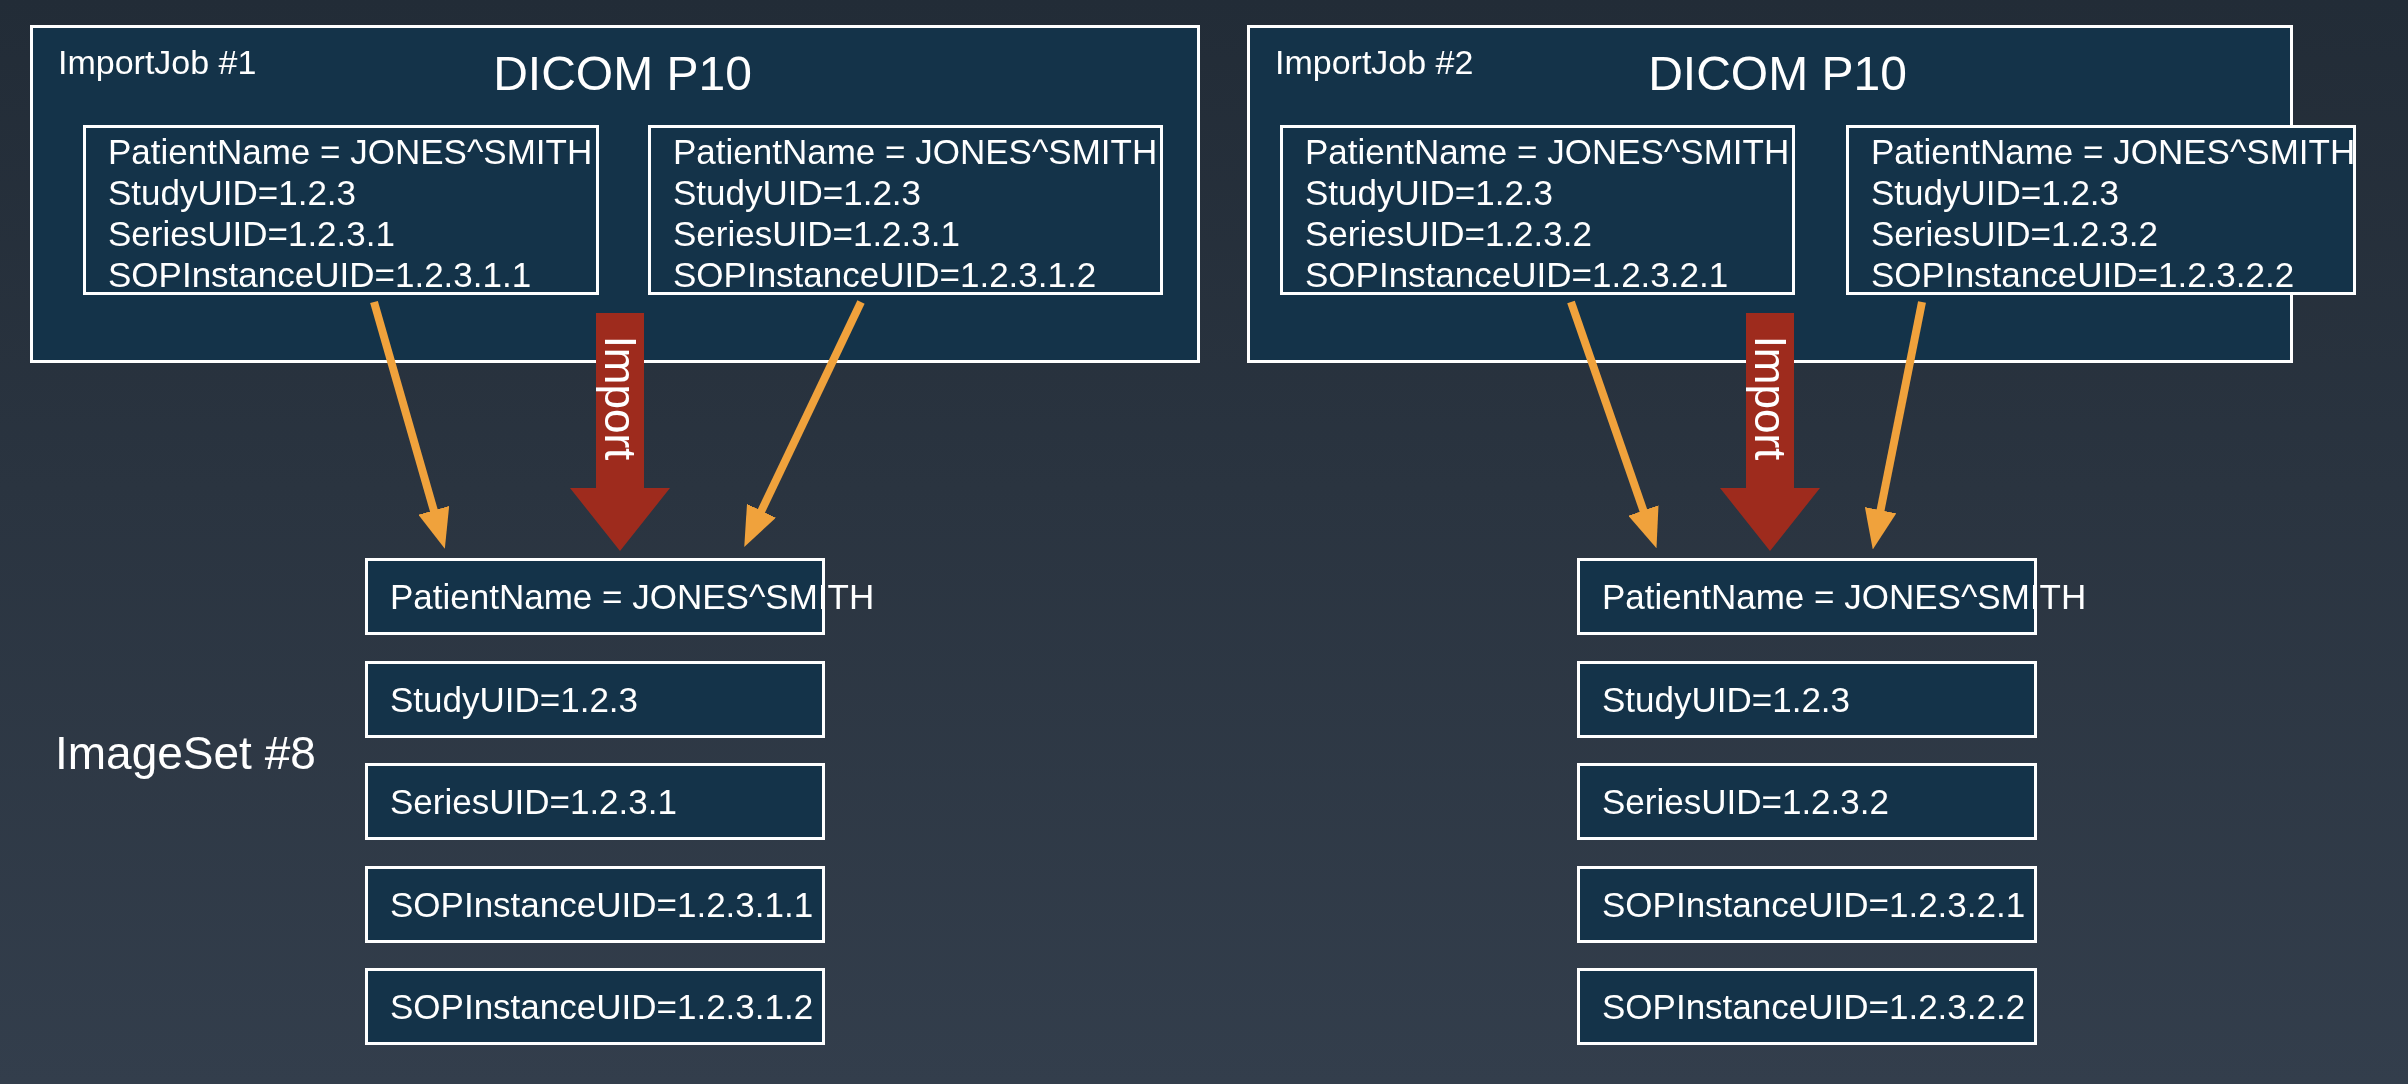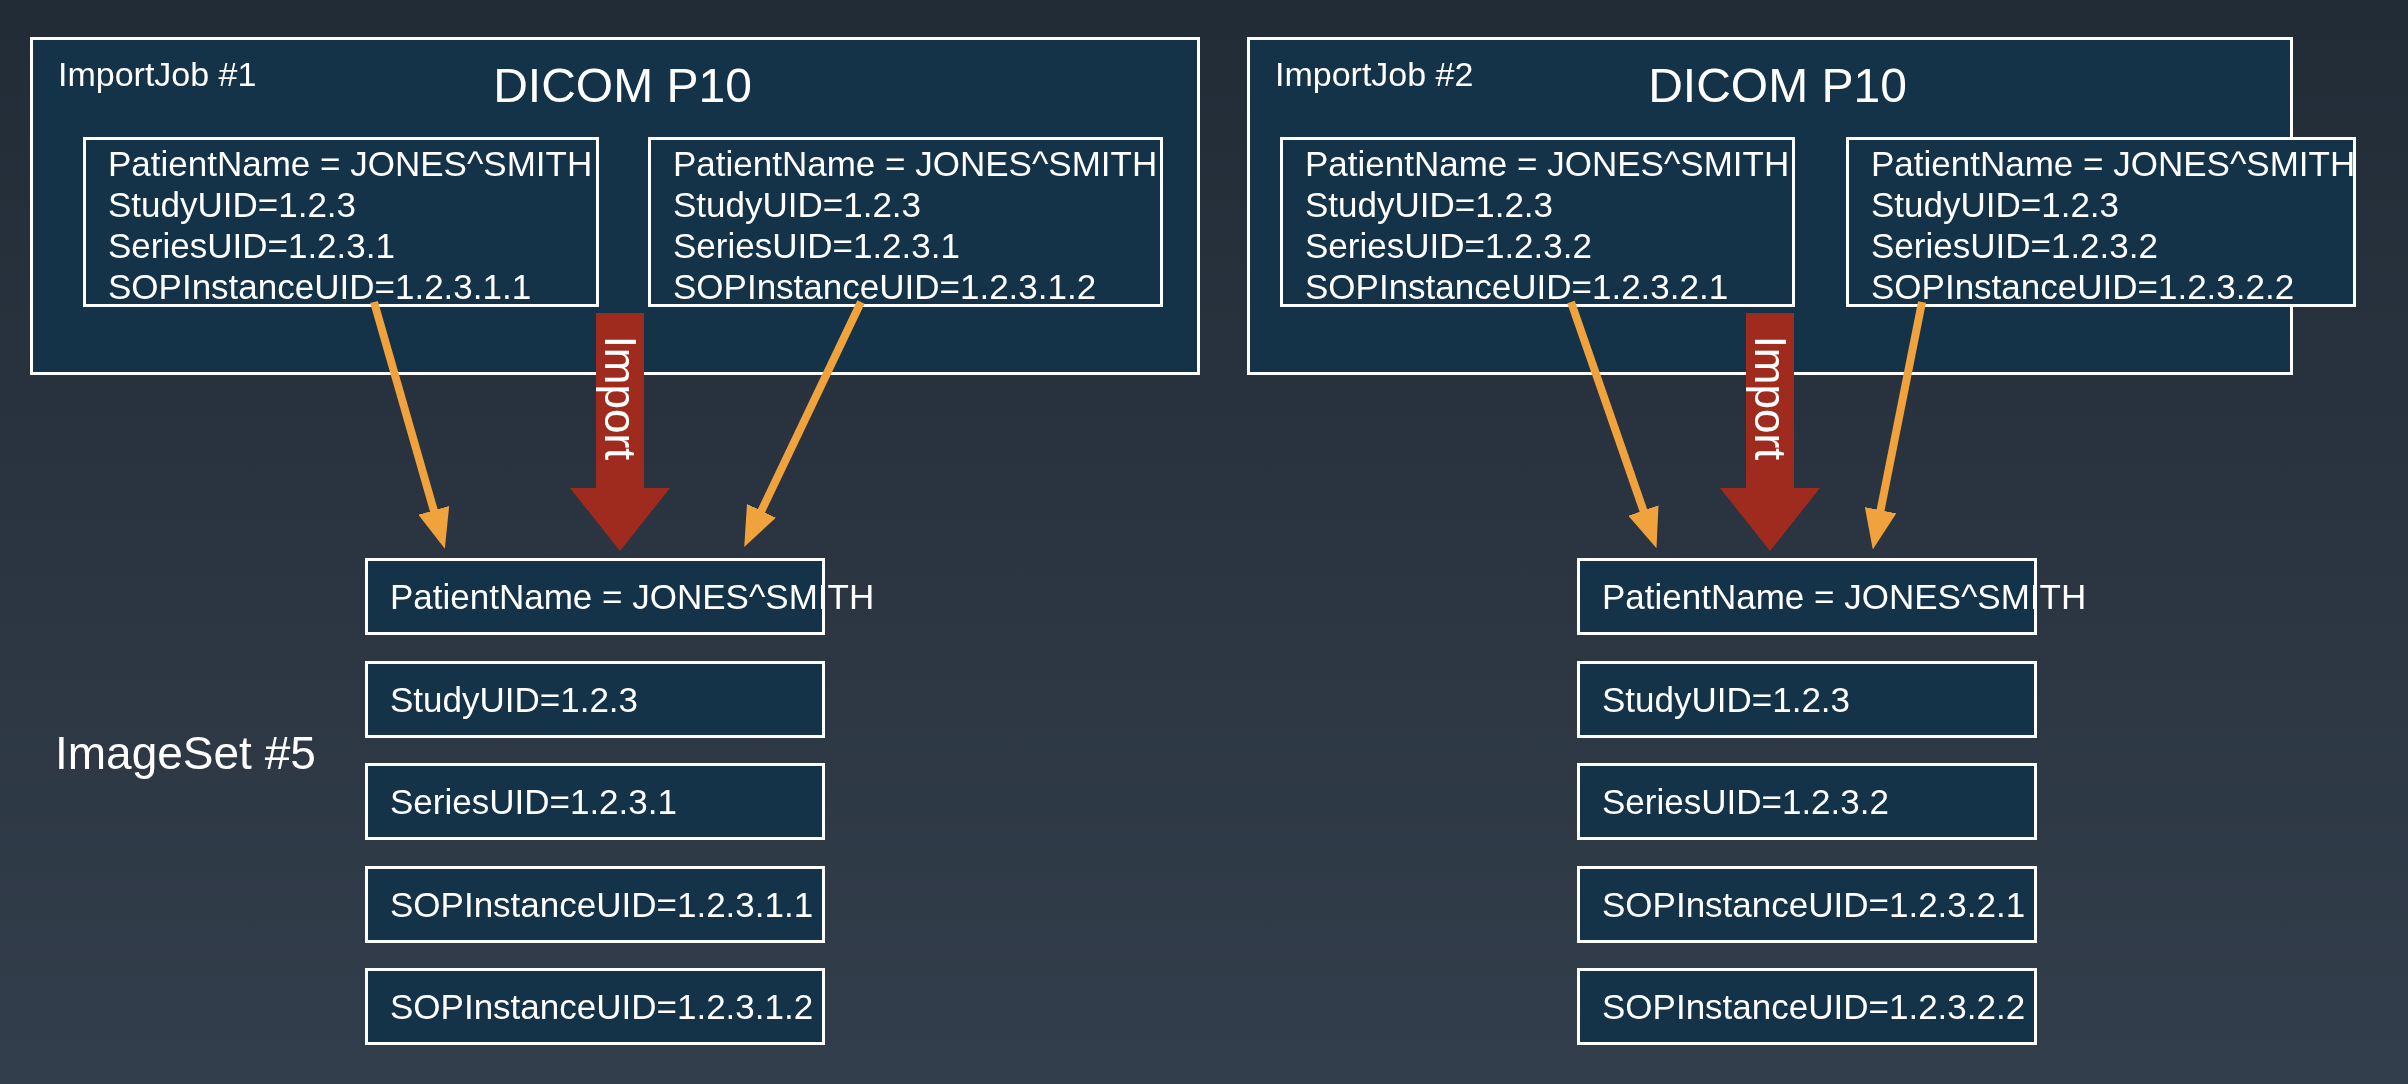--- a/index.html
+++ b/index.html
@@ -16,21 +16,20 @@
     font-family: "Liberation Sans", sans-serif;
     color: #ffffff;
     -webkit-font-smoothing: antialiased;
   }
   .canvas * { box-sizing: border-box; }
 
   .outer-box {
     position: absolute;
     background: #143349;
     border: 3px solid #ffffff;
-    margin-top: 12px;
   }
   .job-label {
     position: absolute;
     left: 25px;
     top: 14px;
     font-size: 34px;
     line-height: 40px;
     white-space: nowrap;
   }
   .job-title {
@@ -108,21 +107,21 @@
     </div>
 
     <div class="instance-box" style="left:615px; top:97px; width:515px; height:170px;">
       <div class="inst-line">PatientName = JONES^SMITH</div>
       <div class="inst-line">StudyUID=1.2.3</div>
       <div class="inst-line">SeriesUID=1.2.3.1</div>
       <div class="inst-line">SOPInstanceUID=1.2.3.1.2</div>
     </div>
   </div>
 
-  <div class="set-label" style="left:55px; top:726px;">ImageSet #5</div>
+  <div class="set-label" style="left:55px; top:726px;">ImageSet #8</div>
 
   <div class="set-box" style="left:365px; top:558px;">
     <span>PatientName = JONES^SMITH</span>
     </div>
   <div class="set-box" style="left:365px; top:661px;">
     <span>StudyUID=1.2.3</span>
     </div>
   <div class="set-box" style="left:365px; top:763px;">
     <span>SeriesUID=1.2.3.1</span>
     </div>

